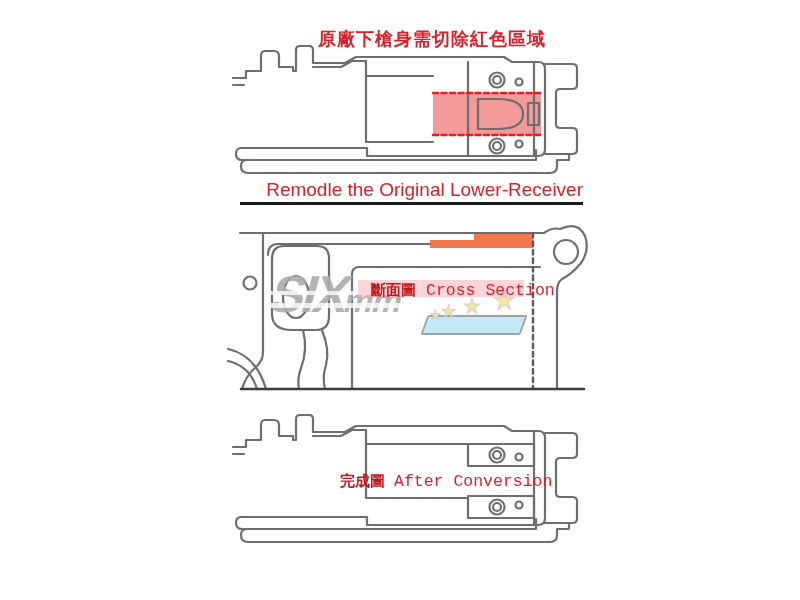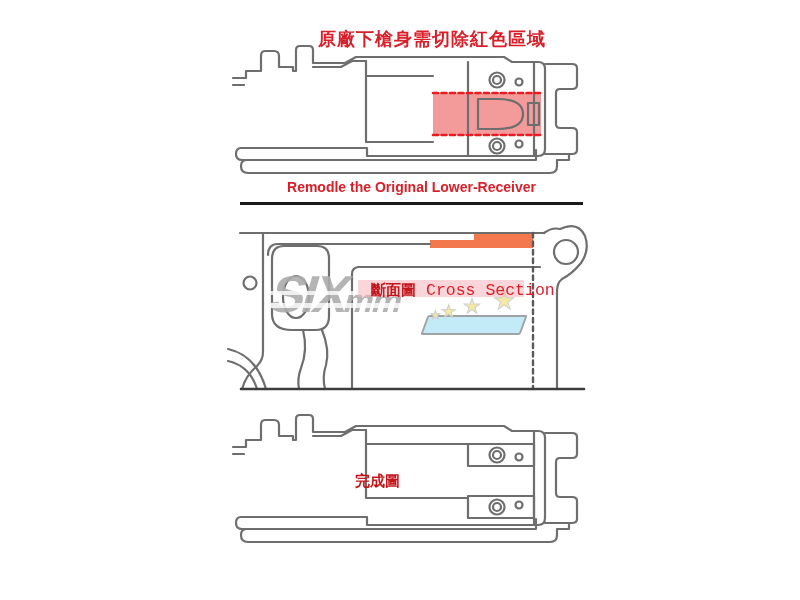--- a/index.html
+++ b/index.html
@@ -2,26 +2,26 @@
 <html><head>
 <meta charset="utf-8">
 <style>
   html,body{margin:0;padding:0;background:#fff;}
   .canvas{position:relative;width:800px;height:600px;background:#ffffff;overflow:hidden;
           font-family:"Liberation Sans", sans-serif;}
   .abs{position:absolute;}
   .red-label{color:#d9202a;}
   .t1{left:310px;top:27px;width:244px;text-align:center;font-size:18px;font-weight:bold;
       letter-spacing:1px;z-index:7;}
-  .t2{left:240px;top:179px;width:343px;text-align:center;font-size:14px;font-weight:700;z-index:7;}
+  .t2{left:240px;top:179px;width:343px;text-align:right;font-size:19px;font-weight:400;z-index:7;}
   .label-row{display:flex;align-items:flex-end;z-index:7;}
   .mid-row{left:371px;top:281px;gap:10px;}
   .zh{font-size:15px;font-weight:bold;color:#c3161c;}
   .en{font-size:16.5px;color:#da2028;font-family:Liberation Mono, monospace;}
-  .bot-row{left:355px;top:472px;gap:9px;}
+  .bot-row{left:340px;top:472px;gap:9px;}
   .divider{left:240px;top:202px;width:343px;height:3px;background:#1b1b1b;z-index:2;}
   .wm-text{left:272px;top:268px;z-index:2;transform:skewX(-16deg);color:#acacac;opacity:.9;
            white-space:nowrap;line-height:1;}
   .wm-big{font-size:52px;font-weight:900;letter-spacing:-3px;}
   .wm-small{font-size:33px;font-weight:900;letter-spacing:-1px;}
   .stripe{background:rgba(255,255,255,.78);transform:skewX(-16deg);z-index:3;}
   .stripe1{left:268px;top:291px;width:168px;height:4px;}
   .stripe2{left:266px;top:303px;width:172px;height:5px;}
   .banner{left:424px;top:315px;width:96px;height:16px;background:#bfe9f7;border:2px solid #9c9ea0;
           border-radius:2px;transform:skewX(-20deg);z-index:4;opacity:.95;}
@@ -147,15 +147,16 @@
   <div class="abs t1 red-label">原廠下槍身需切除紅色區域</div>
   <div class="abs t2 red-label">Remodle the Original Lower-Receiver</div>
 
   <div class="abs label-row mid-row">
     <span class="zh">斷面圖</span>
     <span class="en">Cross Section</span>
   </div>
 
   <div class="abs label-row bot-row">
     <span class="zh">完成圖</span>
+    <span class="en">After Conversion</span>
   </div>
 
 </div>
 
 </body></html>

